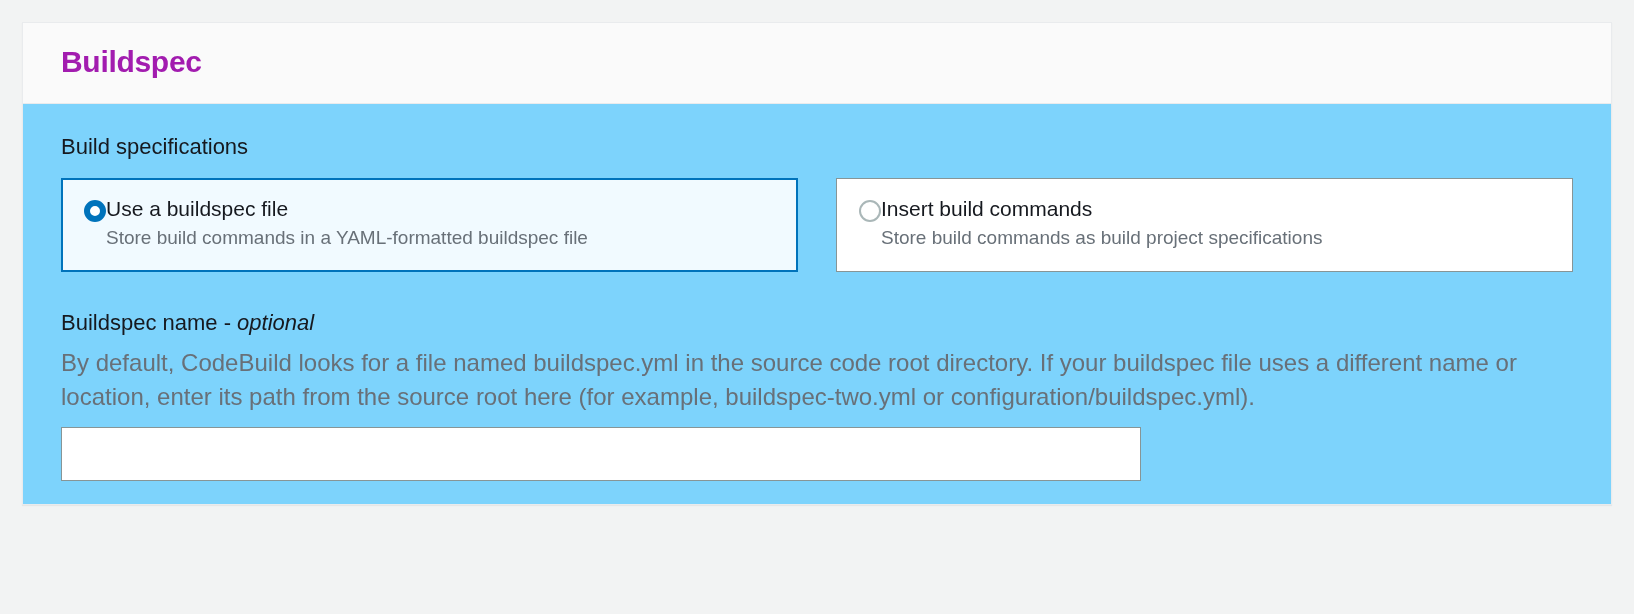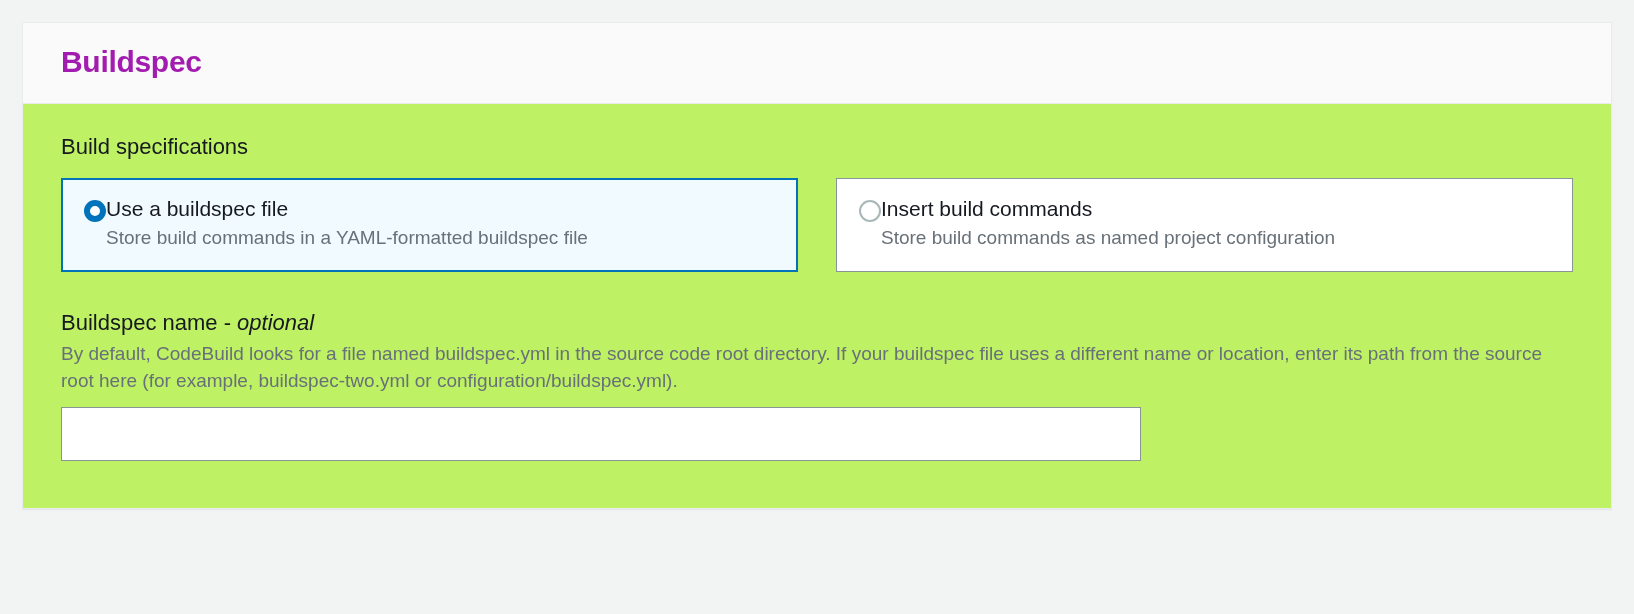--- a/index.html
+++ b/index.html
@@ -19,22 +19,22 @@
       border-bottom: 1px solid #e9ebed;
       background: #fafafa;
     }
     .panel-title {
       font-size: 30px;
       font-weight: 700;
       color: #a21caf;
       letter-spacing: -0.3px;
     }
     .panel-body {
-      padding: 30px 38px 47px 38px;
-      background: #bef264;
+      padding: 30px 38px 23px 38px;
+      background: #7dd3fc;
     }
     .section-label {
       font-size: 22px;
       font-weight: 400;
       color: #16191f;
       margin-bottom: 18px;
     }
     .radio-row {
       display: flex;
       gap: 38px;
@@ -78,28 +78,28 @@
     .radio-desc {
       font-size: 19px;
       font-weight: 400;
       color: #687078;
       line-height: 1.35;
     }
     .field-label {
       font-size: 22px;
       font-weight: 400;
       color: #16191f;
-      margin-bottom: 4px;
+      margin-bottom: 10px;
     }
     .field-label .optional {
       font-style: italic;
       font-weight: 400;
     }
     .field-help {
-      font-size: 19px;
+      font-size: 24px;
       color: #687078;
       line-height: 1.45;
       margin-bottom: 12px;
       max-width: 100%;
     }
     .text-input {
       width: 72%;
       max-width: 1080px;
       height: 54px;
       border: 1px solid #879596;
@@ -128,21 +128,21 @@
         <span class="radio-text">
           <div class="radio-title">Use a buildspec file</div>
           <div class="radio-desc">Store build commands in a YAML-formatted buildspec file</div>
         </span>
       </label>
 
       <label class="radio-card">
         <span class="radio-circle"></span>
         <span class="radio-text">
           <div class="radio-title">Insert build commands</div>
-          <div class="radio-desc">Store build commands as named project configuration</div>
+          <div class="radio-desc">Store build commands as build project specifications</div>
         </span>
       </label>
 
     </div>
 
     <div class="field-label">
       <span>Buildspec name - </span><span class="optional">optional</span>
     </div>
     <div class="field-help">By default, CodeBuild looks for a file named buildspec.yml in the source code root directory. If your buildspec file uses a different name or location, enter its path from the source root here (for example, buildspec-two.yml or configuration/buildspec.yml).</div>
     <input type="text" class="text-input" value="" style="">

